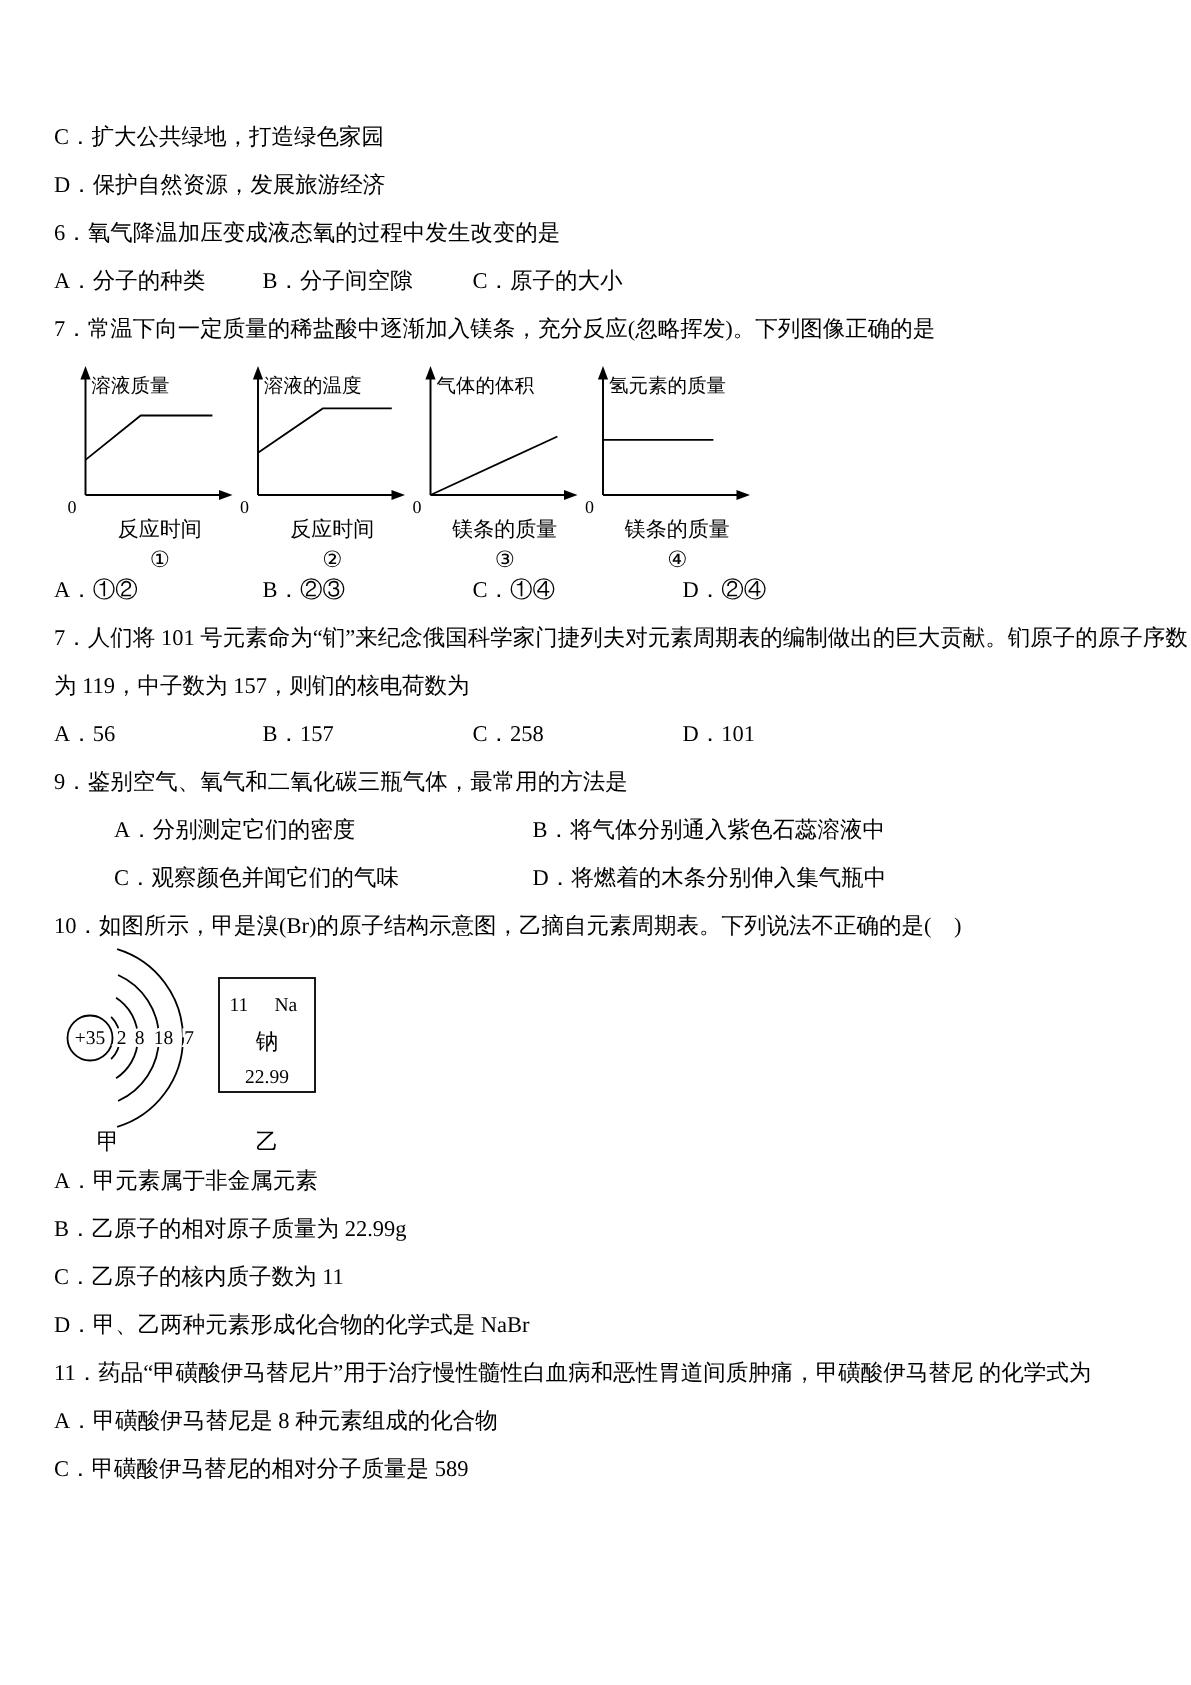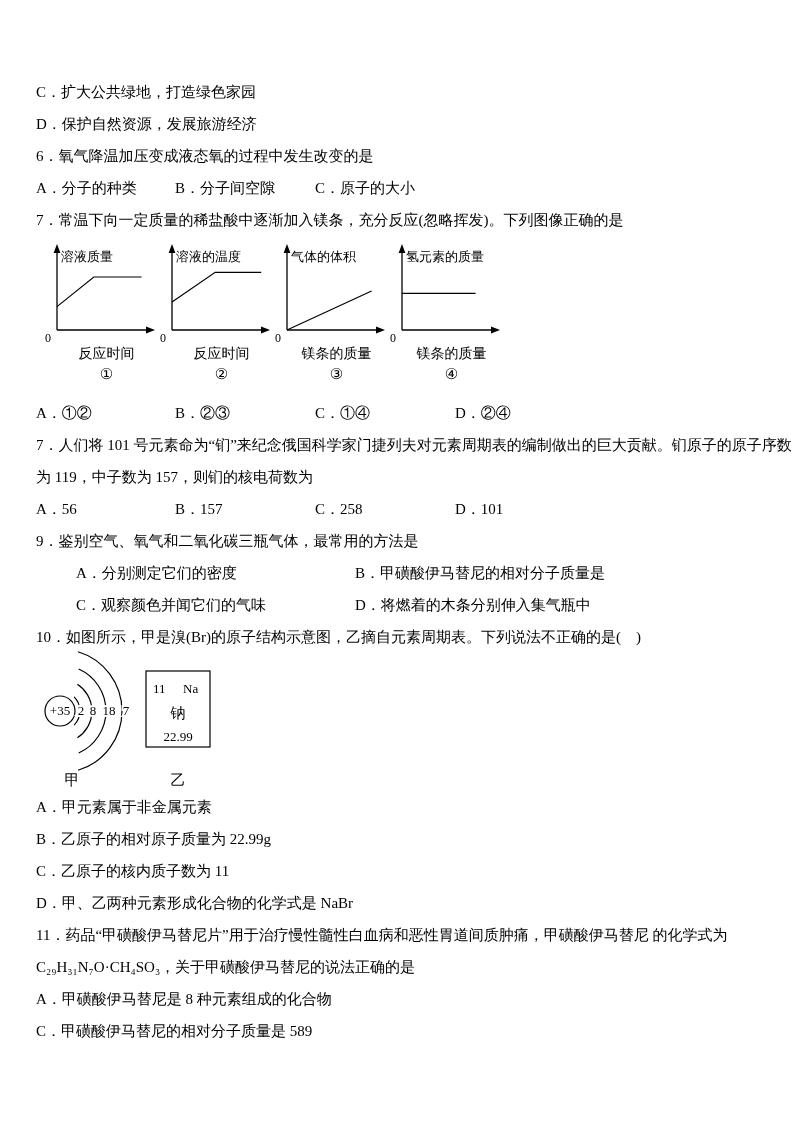--- a/index.html
+++ b/index.html
@@ -6,21 +6,21 @@
   body{
     width:794px;height:1123px;background:#ffffff;color:#000000;
     font-family:"Liberation Serif","DejaVu Serif",serif;
     overflow:hidden;
   }
   .page{padding:84px 36px 0 36px;}
   .line{font-size:15px;line-height:16px;margin:0 0 16px 0;white-space:nowrap;}
   .tight{margin-bottom:4px;}
   .grid4{display:grid;grid-template-columns:139px 140px 140px 1fr;}
   .grid2{display:grid;grid-template-columns:279px 1fr;margin-left:40px;}
-  .charts{display:flex;padding-left:7px;margin-bottom:23px;}
+  .charts{display:flex;padding-left:7px;margin-bottom:4px;}
   .chart{width:115px;}
   .chart svg{display:block;}
   .ax{stroke:#000;stroke-width:1.3;fill:none;}
   .curve{stroke:#000;stroke-width:1.2;fill:none;}
   .arrow{fill:#000;stroke:none;}
   .ylab{font-size:13px;fill:#000;}
   .zero{font-size:12px;fill:#000;}
   .xlab{font-size:14px;line-height:16px;text-align:center;padding-left:12px;}
   .cnum{font-size:15px;line-height:16px;text-align:center;padding-left:12px;margin-top:4px;}
   .diagram{margin:0 0 8px 0;}
@@ -119,21 +119,21 @@
   <div class="line grid4">
     <span>A．56</span>
     <span>B．157</span>
     <span>C．258</span>
     <span>D．101</span>
   </div>
 
   <p class="line">9．鉴别空气、氧气和二氧化碳三瓶气体，最常用的方法是</p>
   <div class="line grid2">
     <span>A．分别测定它们的密度</span>
-    <span>B．甲磺酸伊马替尼的相对分子质量是</span>
+    <span>B．将气体分别通入紫色石蕊溶液中</span>
   </div>
   <div class="line grid2">
     <span>C．观察颜色并闻它们的气味</span>
     <span>D．将燃着的木条分别伸入集气瓶中</span>
   </div>
 
   <p class="line tight">10．如图所示，甲是溴(Br)的原子结构示意图，乙摘自元素周期表。下列说法不正确的是(　)</p>
 
   <div class="diagram">
     <svg viewBox="0 0 240 142" width="240" height="142">
@@ -160,17 +160,16 @@
       </g>
     </svg>
   </div>
 
   <p class="line">A．甲元素属于非金属元素</p>
   <p class="line">B．乙原子的相对原子质量为 22.99g</p>
   <p class="line">C．乙原子的核内质子数为 11</p>
   <p class="line">D．甲、乙两种元素形成化合物的化学式是 NaBr</p>
 
   <p class="line">11．药品“甲磺酸伊马替尼片”用于治疗慢性髓性白血病和恶性胃道间质肿痛，甲磺酸伊马替尼 的化学式为</p>
-  <p class="line">C₂₉H₃₁N₇O·CH₄SO₃，关于甲磺酸伊马替尼的说法正确的是</p>
   <p class="line">A．甲磺酸伊马替尼是 8 种元素组成的化合物</p>
   <p class="line">C．甲磺酸伊马替尼的相对分子质量是 589</p>
 
 </div>
 
 </body></html>

